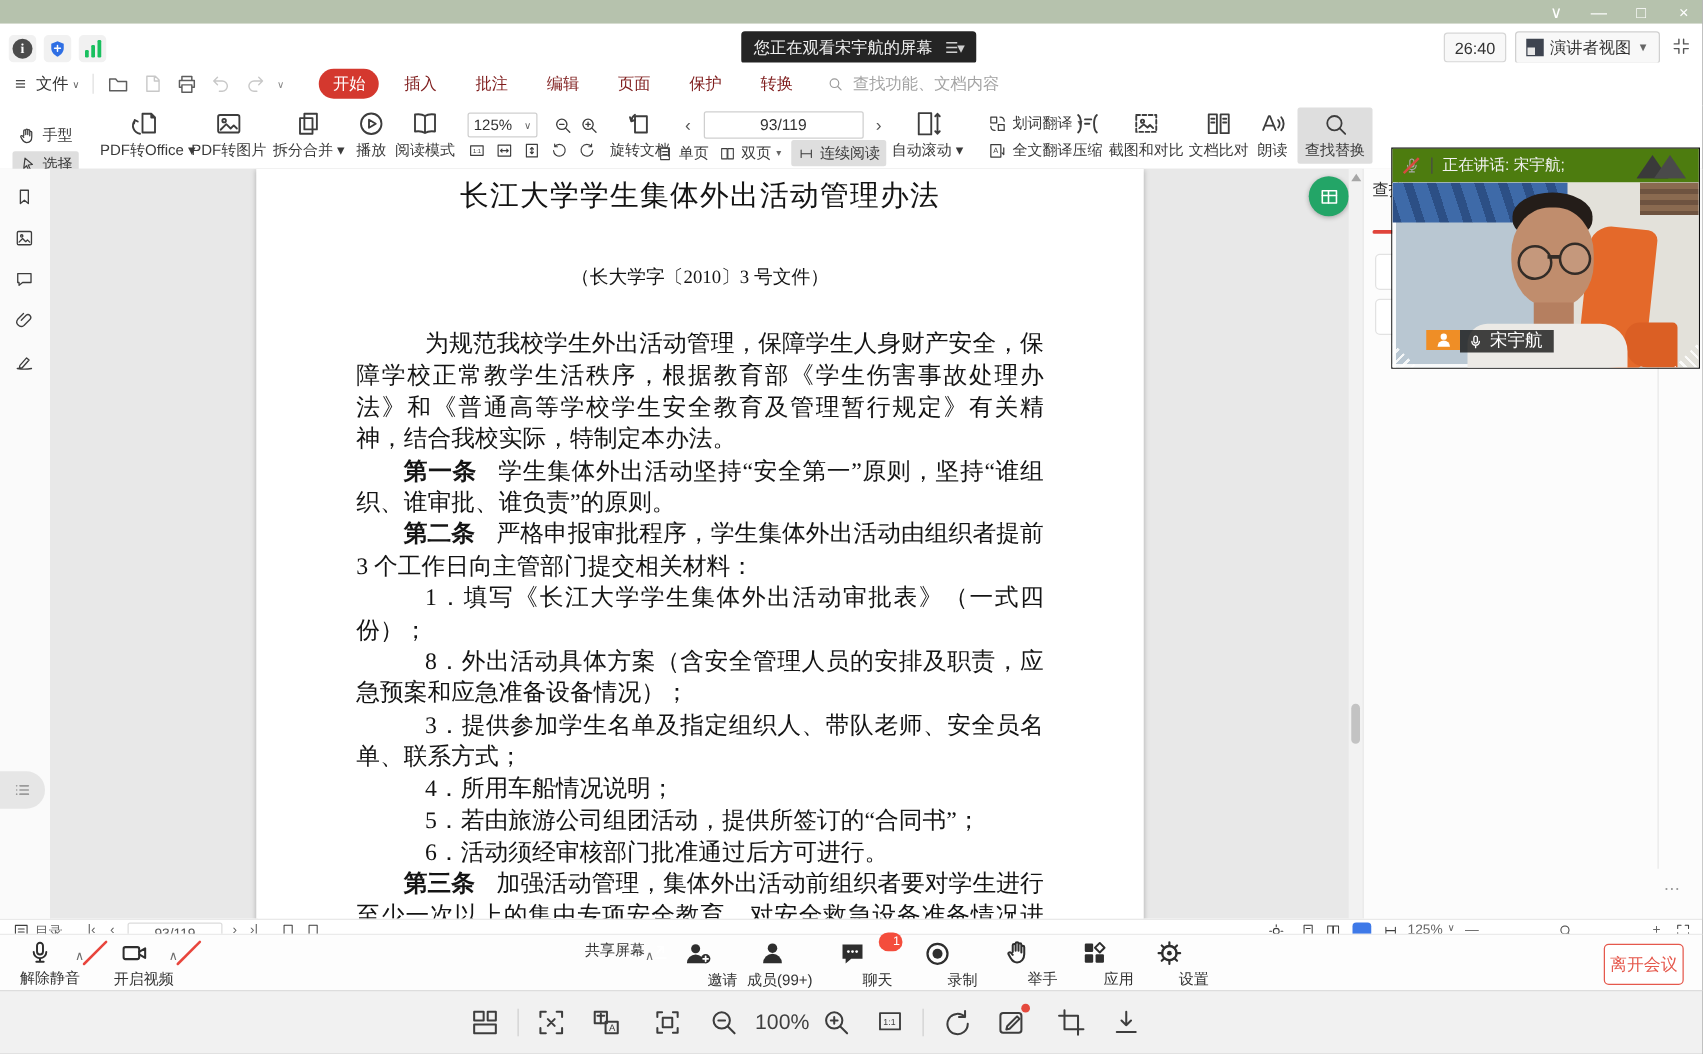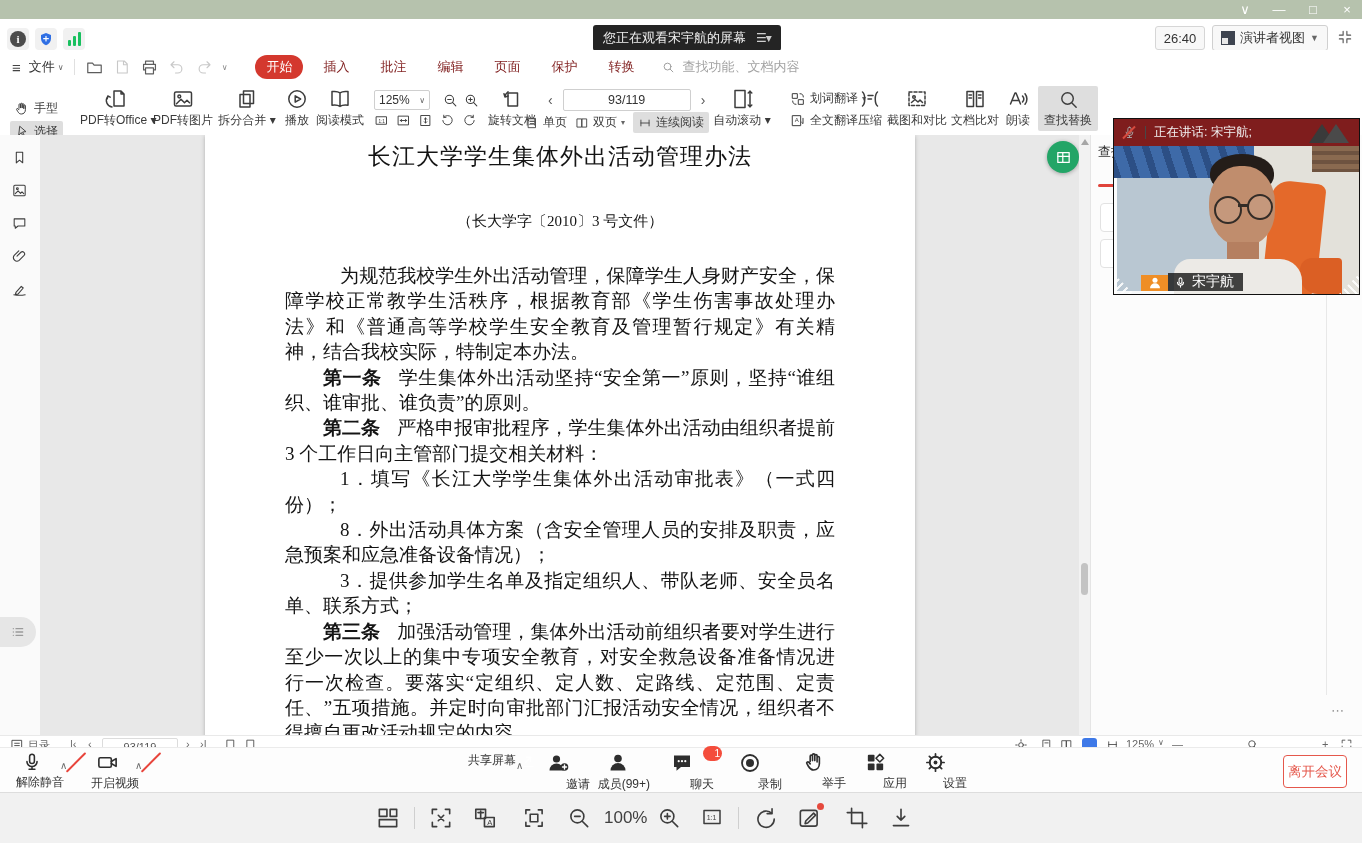--- a/index.html
+++ b/index.html
@@ -103,42 +103,42 @@
 
   
   .zoombar{left:0;top:792px;width:1362px;height:51px;background:#f1f1f1;border-top:1px solid #ddd;}
   .zb{position:absolute;top:12px;}
   .zb-div{position:absolute;top:14px;width:1px;height:22px;background:#cfcfcf;}
   .zb-pct{position:absolute;top:15px;font-size:17px;color:#3f3f3f;}
   .reddot{position:absolute;right:-2px;top:-2px;width:7px;height:7px;border-radius:50%;background:#e5493d;}
 
   
   .videopanel{left:1113px;top:118px;width:245px;height:175px;z-index:50;border:1px solid #101010;box-sizing:content-box;}
-  .vhead{position:relative;height:27px;background:#7f1d1d;display:flex;align-items:center;padding:0 8px;gap:8px;}
+  .vhead{position:relative;height:27px;background:#4d7c0f;display:flex;align-items:center;padding:0 8px;gap:8px;}
   .vhead .vdiv{width:1px;height:13px;background:#484848;}
   .vhead .vtxt{color:#f2f2f2;font-size:12.5px;white-space:nowrap;}
   .vlogo{position:absolute;right:6px;top:3px;width:44px;height:21px;}
   .vlogo i{position:absolute;bottom:0;width:26px;height:19px;}
   .vlogo .m1{left:0;background:#3a3a3a;clip-path:polygon(0 100%,50% 0,100% 100%);}
   .vlogo .m2{left:14px;background:#4a4a4a;clip-path:polygon(0 100%,50% 0,100% 100%);}
   .vbody{position:relative;height:148px;background:#e3e1da;overflow:hidden;}
   .vwindow{position:absolute;left:0;top:0;width:134px;height:148px;background:#b9c7d2;
      background-image:linear-gradient(90deg,rgba(255,255,255,.95) 0 3px,transparent 3px 31px),
                       linear-gradient(0deg,rgba(255,255,255,.9) 0 3px,transparent 3px 38px);}
   .vceil{position:absolute;left:0;top:0;width:140px;height:32px;background:repeating-linear-gradient(72deg,#2c4f85 0 7px,#3e6aa8 7px 18px);}
   .vvent{position:absolute;left:198px;top:0;width:47px;height:26px;background:repeating-linear-gradient(180deg,#8a6a50 0 5px,#6e5340 5px 9px);}
   .vorange1{position:absolute;left:153px;top:36px;width:54px;height:112px;background:#e4692a;border-radius:18px 8px 10px 26px;transform:rotate(6deg);}
   .vorange2{position:absolute;left:186px;top:112px;width:42px;height:36px;background:#db5f24;border-radius:12px 4px 0 18px;}
   .vhair{position:absolute;left:96px;top:8px;width:64px;height:38px;background:#241d19;border-radius:50% 50% 42% 42%;}
   .vface{position:absolute;left:95px;top:20px;width:66px;height:80px;background:#c08d6d;border-radius:46% 46% 44% 48%;}
   .vlens{position:absolute;border:2.5px solid #332c27;border-radius:50%;background:rgba(240,240,240,.12);}
   .vbridge{position:absolute;left:124px;top:58px;width:10px;height:2.5px;background:#332c27;}
   .vneck{position:absolute;left:113px;top:96px;width:32px;height:28px;background:#b57f60;}
   .vshirt{position:absolute;left:60px;top:113px;width:128px;height:38px;background:#eceae6;border-radius:16px 22px 0 0;}
-  .vtag{position:absolute;left:0;bottom:3px;height:27px;display:flex;align-items:flex-end;padding-left:27px;}
+  .vtag{position:absolute;left:0;bottom:3px;height:27px;display:flex;align-items:flex-start;padding-left:27px;}
   .vavatar{width:27px;background:#ef8e26;display:flex;align-items:center;justify-content:center;}
   .vname{background:rgba(15,15,15,.78);display:flex;align-items:center;gap:5px;padding:0 9px 0 6px;color:#fff;font-size:14px;}
   .grip{position:absolute;width:20px;height:20px;background:repeating-linear-gradient(135deg,rgba(255,255,255,.85) 0 2px,transparent 2px 6px);}
   .grip.bl{left:0;bottom:0;clip-path:polygon(0 0,0 100%,100% 100%);}
   .grip.br{right:0;bottom:0;clip-path:polygon(100% 0,100% 100%,0 100%);background:repeating-linear-gradient(45deg,rgba(255,255,255,.85) 0 2px,transparent 2px 6px);}
 </style>
 </head>
 <body>
 
 <div id="screen">
@@ -477,20 +477,23 @@
       <div class="pagein">
         <div class="doc-title">长江大学学生集体外出活动管理办法</div>
         <div class="doc-sub">（长大学字〔2010〕3 号文件）</div>
         <div class="doc-body">
           <p><span class="pfx"></span><span>为规范我校学生外出活动管理，保障学生人身财产安全，保障学校正常教学生活秩序，根据教育部《学生伤害事故处理办法》和《普通高等学校学生安全教育及管理暂行规定》有关精神，结合我校实际，特制定本办法。</span></p>
           <p><span class="pfx">第一条</span><span>学生集体外出活动坚持“安全第一”原则，坚持“谁组织、谁审批、谁负责”的原则。</span></p>
           <p><span class="pfx">第二条</span><span>严格申报审批程序，学生集体外出活动由组织者提前 3 个工作日向主管部门提交相关材料：</span></p>
           <p><span class="pfx"></span><span>1．填写《长江大学学生集体外出活动审批表》（一式四份）；</span></p>
           <p><span class="pfx"></span><span>8．外出活动具体方案（含安全管理人员的安排及职责，应急预案和应急准备设备情况）；</span></p>
           <p><span class="pfx"></span><span>3．提供参加学生名单及指定组织人、带队老师、安全员名单、联系方式；</span></p>
+          <p><span class="pfx"></span><span>4．所用车船情况说明；</span></p>
+          <p><span class="pfx"></span><span>5．若由旅游公司组团活动，提供所签订的“合同书”；</span></p>
+          <p><span class="pfx"></span><span>6．活动须经审核部门批准通过后方可进行。</span></p>
           <p><span class="pfx">第三条</span><span>加强活动管理，集体外出活动前组织者要对学生进行至少一次以上的集中专项安全教育，对安全救急设备准备情况进行一次检查。要落实“定组织、定人数、定路线、定范围、定责任、”五项措施。并定时向审批部门汇报活动安全情况，组织者不得擅自更改活动规定的内容。</span></p>
 
         </div>
       </div>
     </div>
     <div class="float-green">
       <svg class="ic" width="17" height="17" viewBox="0 0 24 24" style="stroke:#fff;stroke-width:1.8">
           <rect x="4" y="5" width="16" height="14"></rect>
           <path d="M4 10.5h16M11 5v14"></path>
         </svg>

